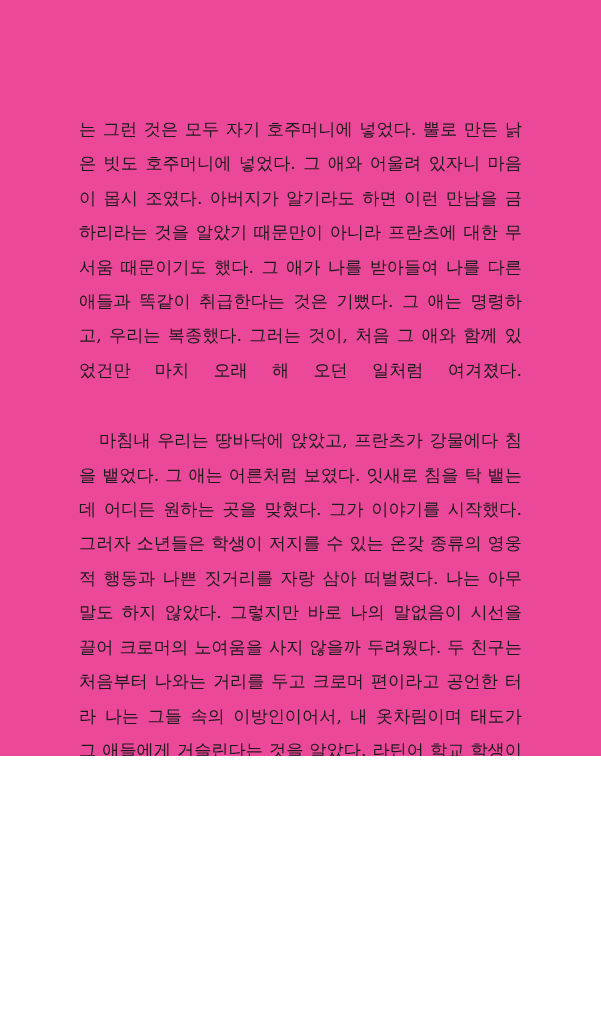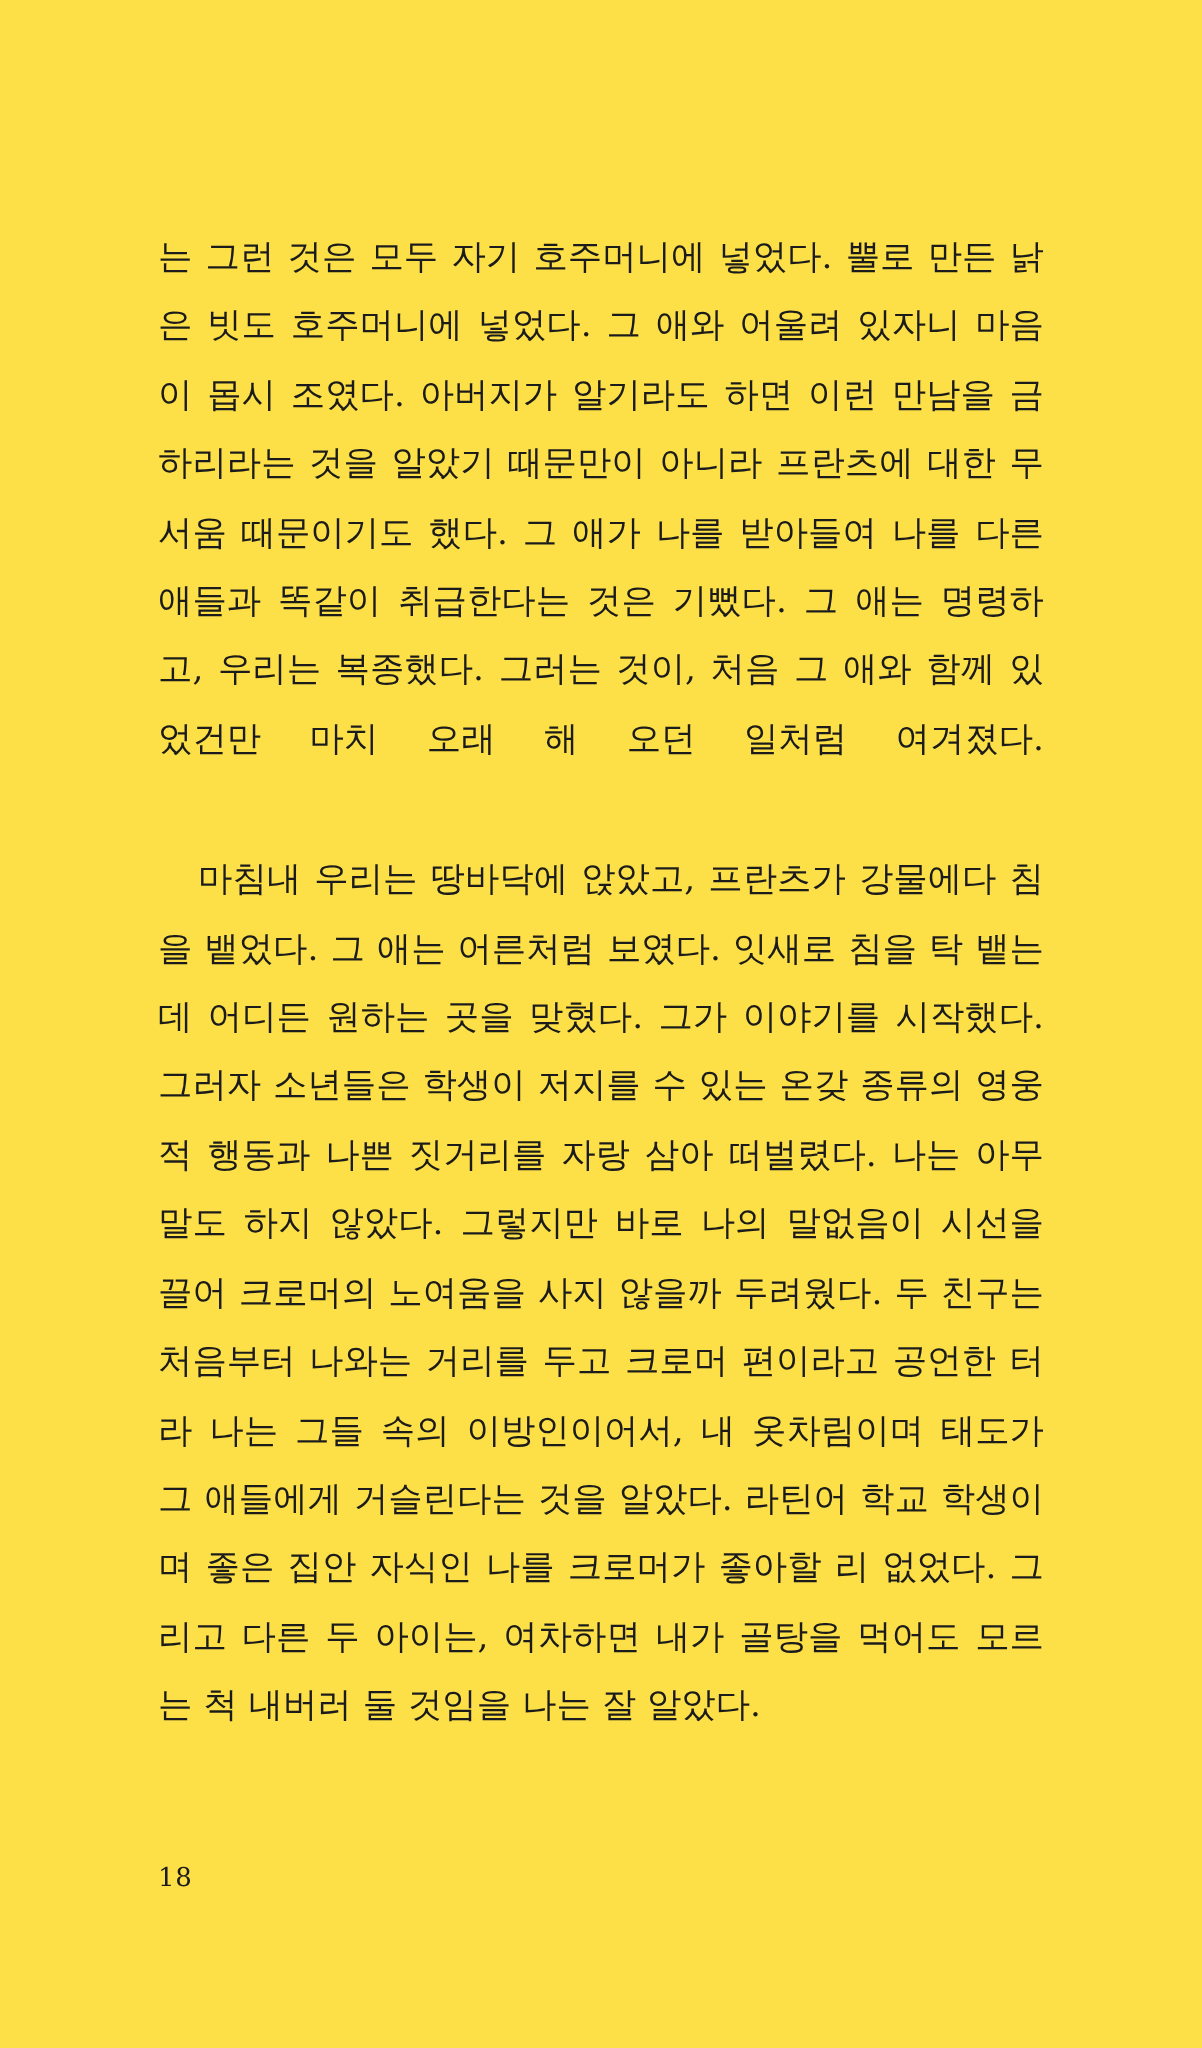--- a/index.html
+++ b/index.html
@@ -3,22 +3,22 @@
 <meta charset="utf-8">
 <style>
   html, body {
     margin: 0;
     padding: 0;
     background: #ffffff;
   }
   .page {
     position: relative;
     width: 601px;
-    height: 1024px;
-    background: #fde047;
+    height: 756px;
+    background: #ec4899;
     overflow: hidden;
     box-sizing: border-box;
   }
   .text-block {
     position: absolute;
     left: 79px;
     top: 112px;
     width: 443px;
     font-family: "DejaVu Serif", "Liberation Serif", serif;
     font-size: 17.2px;

